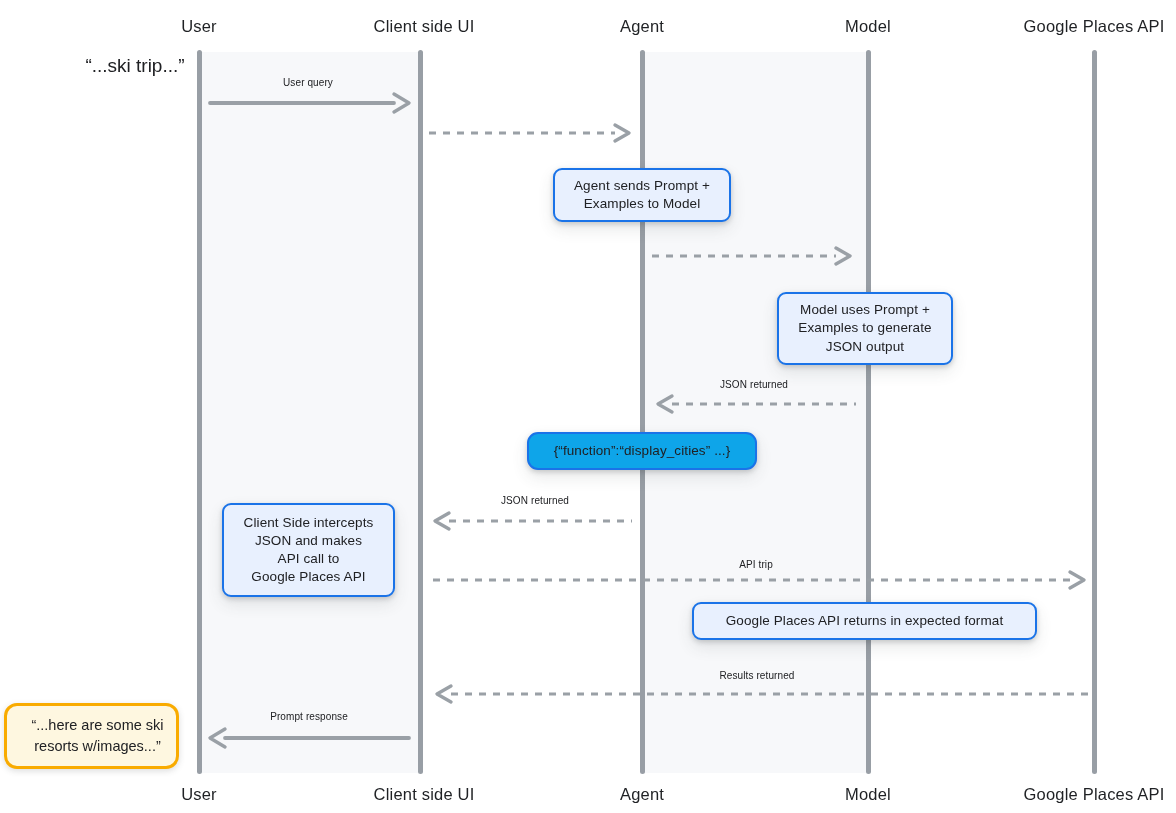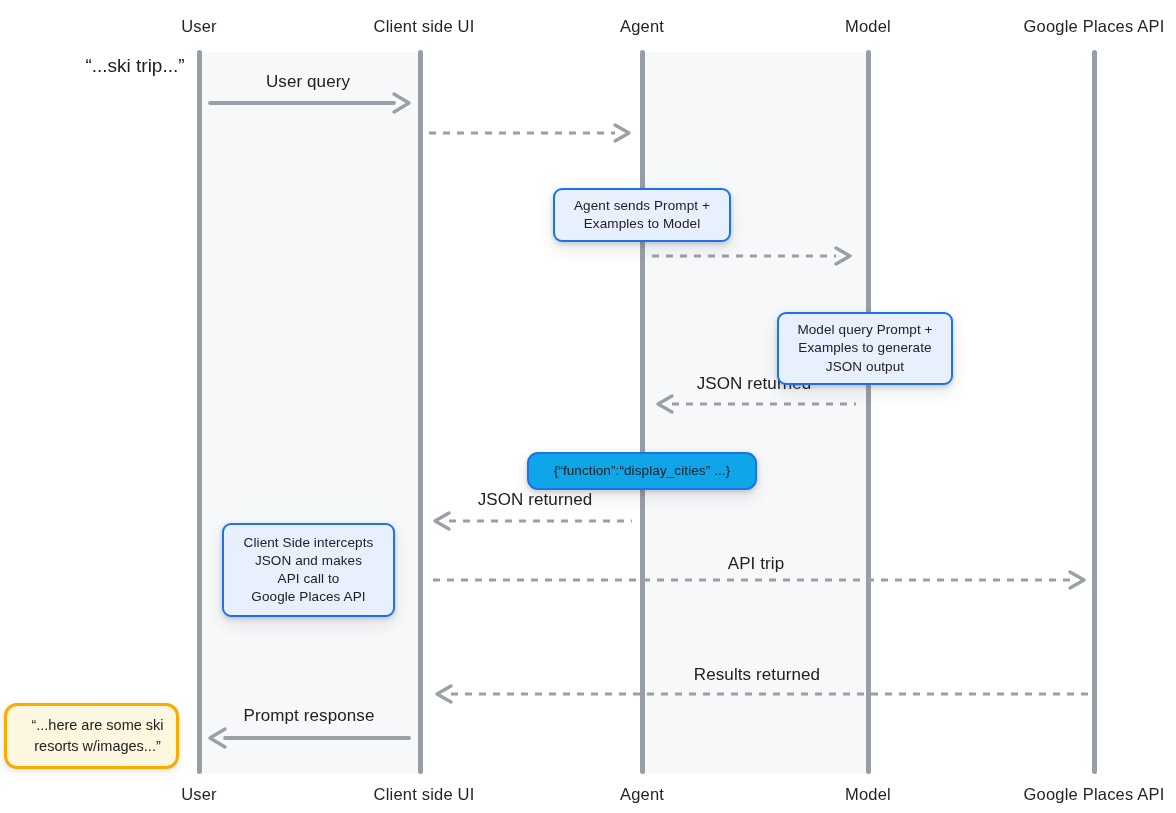--- a/index.html
+++ b/index.html
@@ -28,32 +28,31 @@
   .actor-label.bottom{top:785px;}
 
   .arrow{position:absolute;z-index:2;}
   .arrow svg{display:block;overflow:visible;}
   .ln{stroke:#9aa0a6;stroke-width:3.8;stroke-linecap:round;fill:none;}
   .ln.dash{stroke-width:2.8;stroke-dasharray:7 7;stroke-linecap:butt;}
   .hd{stroke:#9aa0a6;stroke-width:3.4;fill:none;stroke-linecap:round;stroke-linejoin:round;}
 
   .msg-label{
     position:absolute;transform:translate(-50%,-50%);
-    font-size:17px;font-weight:500;letter-spacing:.1px;
+    font-size:10px;font-weight:500;letter-spacing:.1px;
     white-space:nowrap;z-index:3;color:#202124;
   }
 
   .note{
     position:absolute;z-index:5;box-sizing:border-box;
     background:#e8f0fe;border:2.5px solid #1a73e8;border-radius:9px;
     display:flex;align-items:center;justify-content:center;text-align:center;
     font-size:13.5px;font-weight:500;line-height:1.35;letter-spacing:.1px;
     white-space:pre-line;color:#202124;
     box-shadow:0 2px 5px rgba(60,64,67,.22),0 7px 16px rgba(60,64,67,.12);
-    margin-top:20px;
   }
   .note.json-pill{background:#0ea5e9;border-radius:11px;}
 
   .quote-plain{
     position:absolute;transform:translate(-50%,-50%);
     font-size:19px;font-weight:500;white-space:nowrap;z-index:4;color:#202124;
   }
   .quote-box{
     position:absolute;z-index:5;box-sizing:border-box;
     background:#fef7e0;border:3px solid #f9ab00;border-radius:13px;
@@ -111,21 +110,21 @@
   <div class="note" style="left:553px;top:168px;width:178px;height:54px;">Agent sends Prompt +
 Examples to Model</div>
 
   <div class="arrow" style="left:652px;top:244px;">
     <svg width="200" height="24">
       <line class="ln dash" x1="0" y1="12" x2="184" y2="12"></line>
       <path class="hd" d="M184,4 L198,12 L184,20"></path>
     </svg>
   </div>
 
-  <div class="note" style="left:777px;top:292px;width:176px;height:73px;">Model query Prompt +
+  <div class="note" style="left:777px;top:292px;width:176px;height:73px;">Model uses Prompt +
 Examples to generate
 JSON output</div>
 
   <div class="arrow" style="left:656px;top:392px;">
     <svg width="200" height="24">
       <path class="hd" d="M16,4 L2,12 L16,20"></path>
       <line class="ln dash" x1="16" y1="12" x2="200" y2="12"></line>
     </svg>
   </div>
   <div class="msg-label" style="left:754px;top:384px;">JSON returned</div>
@@ -146,20 +145,21 @@
 Google Places API</div>
 
   <div class="arrow" style="left:433px;top:568px;">
     <svg width="653" height="24">
       <line class="ln dash" x1="0" y1="12" x2="637" y2="12"></line>
       <path class="hd" d="M637,4 L651,12 L637,20"></path>
     </svg>
   </div>
   <div class="msg-label" style="left:756px;top:564px;">API trip</div>
 
+  <div class="note" style="left:692px;top:602px;width:345px;height:38px;">Google Places API returns in expected format</div>
 
   <div class="arrow" style="left:435px;top:682px;">
     <svg width="655" height="24">
       <path class="hd" d="M16,4 L2,12 L16,20"></path>
       <line class="ln dash" x1="16" y1="12" x2="655" y2="12"></line>
     </svg>
   </div>
   <div class="msg-label" style="left:757px;top:675px;">Results returned</div>
 
   <div class="arrow" style="left:207px;top:726px;">

